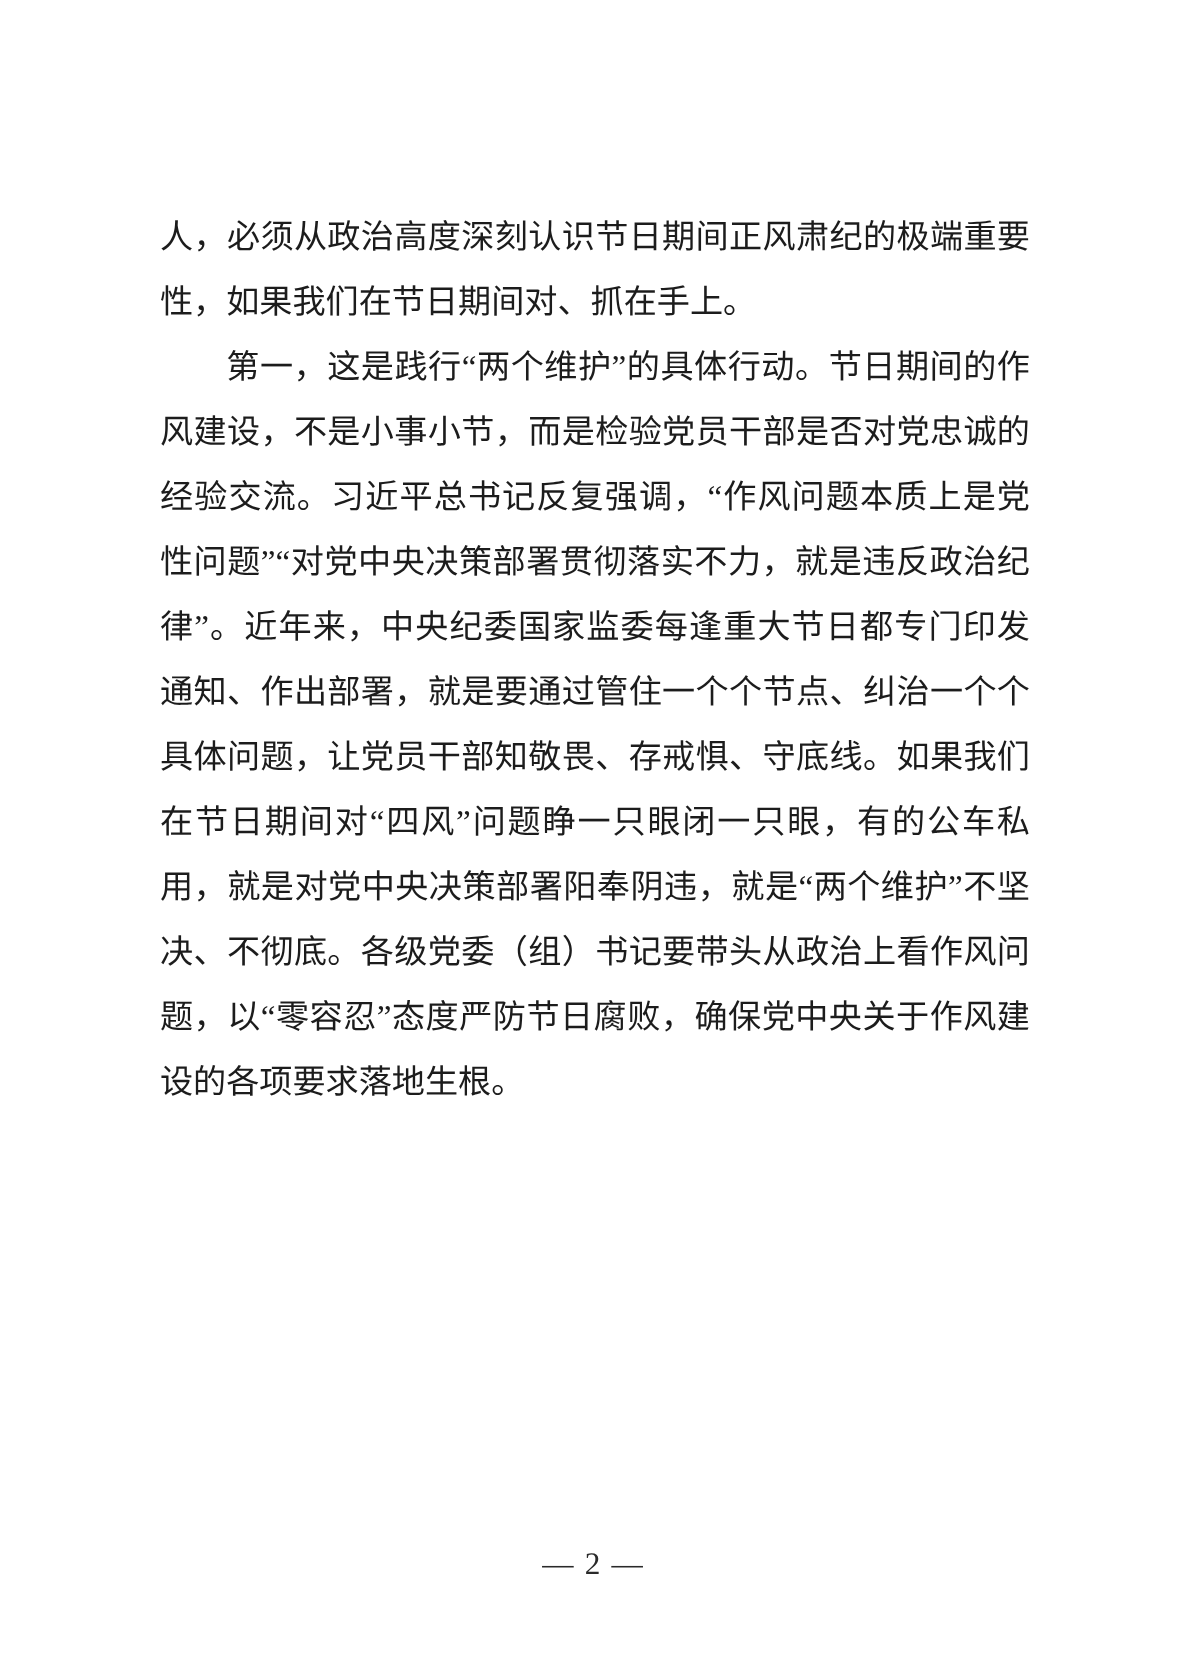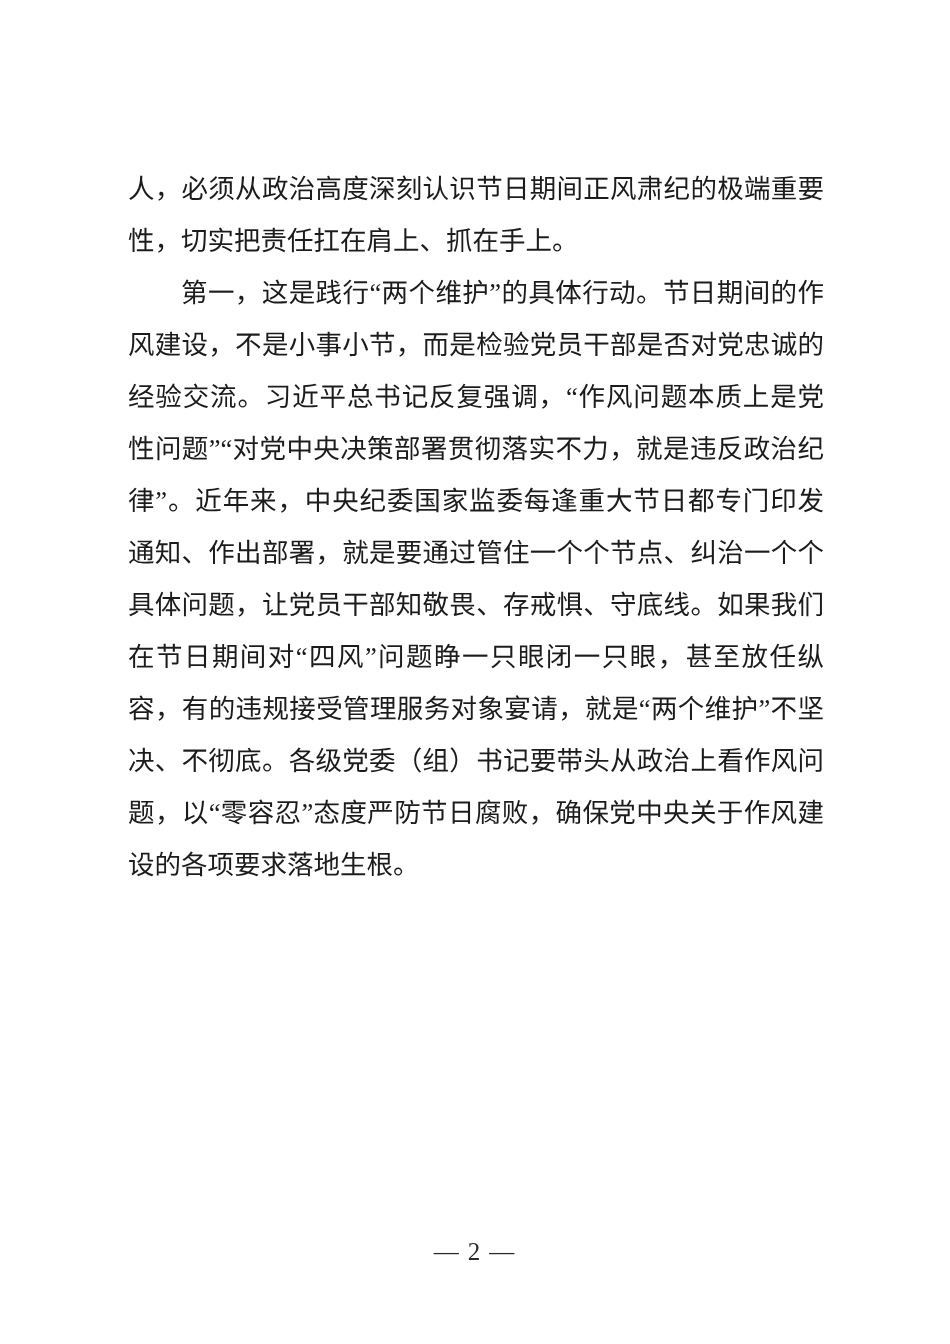--- a/index.html
+++ b/index.html
@@ -61,23 +61,23 @@
     font-family: "Liberation Serif", "DejaVu Serif", serif;
   }
 </style>
 </head>
 <body>
 
 <div class="page">
 
   <div class="text-column">
 
-    <p class="para">人，必须从政治高度深刻认识节日期间正风肃纪的极端重要性，切实把责任扛在肩上、抓在手上。</p>
+    <p class="para">人，必须从政治高度深刻认识节日期间正风肃纪的极端重要性，如果我们在节日期间对、抓在手上。</p>
 
-    <p class="para indent">第一，这是践行“两个维护”的具体行动。节日期间的作风建设，不是小事小节，而是检验党员干部是否对党忠诚的经验交流。习近平总书记反复强调，“作风问题本质上是党性问题”“对党中央决策部署贯彻落实不力，就是违反政治纪律”。近年来，中央纪委国家监委每逢重大节日都专门印发通知、作出部署，就是要通过管住一个个节点、纠治一个个具体问题，让党员干部知敬畏、存戒惧、守底线。如果我们在节日期间对“四风”问题睁一只眼闭一只眼，甚至放任纵容，有的违规接受管理服务对象宴请，就是“两个维护”不坚决、不彻底。各级党委（组）书记要带头从政治上看作风问题，以“零容忍”态度严防节日腐败，确保党中央关于作风建设的各项要求落地生根。</p>
+    <p class="para indent">第一，这是践行“两个维护”的具体行动。节日期间的作风建设，不是小事小节，而是检验党员干部是否对党忠诚的经验交流。习近平总书记反复强调，“作风问题本质上是党性问题”“对党中央决策部署贯彻落实不力，就是违反政治纪律”。近年来，中央纪委国家监委每逢重大节日都专门印发通知、作出部署，就是要通过管住一个个节点、纠治一个个具体问题，让党员干部知敬畏、存戒惧、守底线。如果我们在节日期间对“四风”问题睁一只眼闭一只眼，有的公车私用，就是对党中央决策部署阳奉阴违，就是“两个维护”不坚决、不彻底。各级党委（组）书记要带头从政治上看作风问题，以“零容忍”态度严防节日腐败，确保党中央关于作风建设的各项要求落地生根。</p>
 
 
   </div>
 
   <div class="page-number">
     <span class="dash">—</span><span>2</span><span class="dash">—</span>
   </div>
 
 </div>
 

